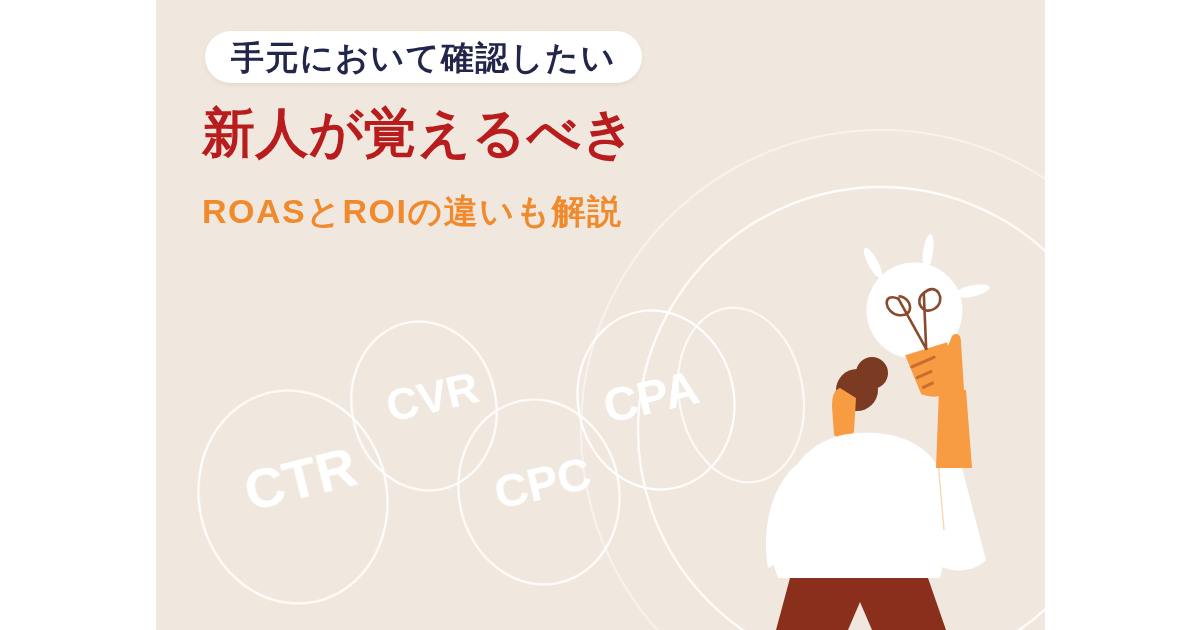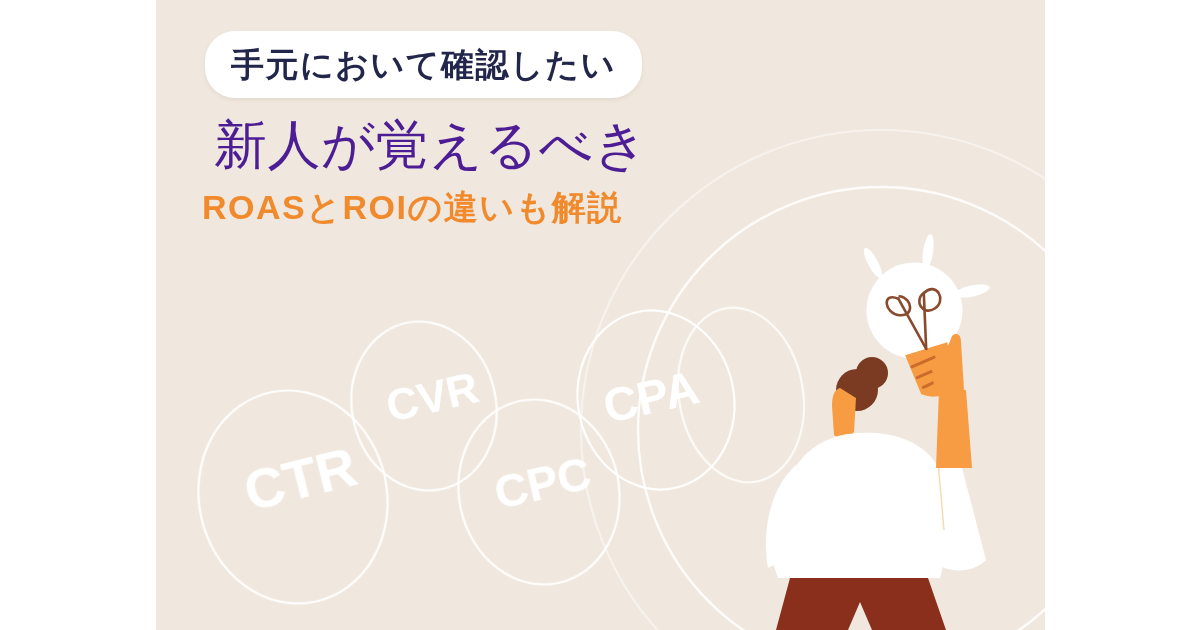--- a/index.html
+++ b/index.html
@@ -40,21 +40,21 @@
     width: 889px;
     height: 630px;
     pointer-events: none;
   }
 
   
   #badge {
     position: absolute;
     left: 49px;          
     top: 31px;
-    height: 67px;
+    height: 52px;
     padding: 0 26px;
     display: flex;
     align-items: center;
     justify-content: center;
     background: #FFFFFF;
     border-radius: 30px;
     box-shadow: 0 2px 4px rgba(120, 100, 80, 0.10);
     z-index: 6;
     text-align: center;
   }
@@ -69,29 +69,29 @@
 
   
   #headline {
     position: absolute;
     left: 46px;          
     top: 101px;
     z-index: 6;
   }
   .title-line {
     font-size: 53px;
-    font-weight: 400;
-    color: #4c1d95;
+    font-weight: 700;
+    color: #b91c1c;
     line-height: 1.22;
     letter-spacing: 0.5px;
     white-space: nowrap;
-    margin: 12px;
+    margin: 0;
   }
   #subtitle {
-    margin-top: 4px;
+    margin-top: 28px;
     font-size: 34px;
     font-weight: 700;
     color: #F08A2C;
     letter-spacing: 1.5px;
     white-space: nowrap;
     line-height: 1;
   }
 
   
   .kpi-label {

